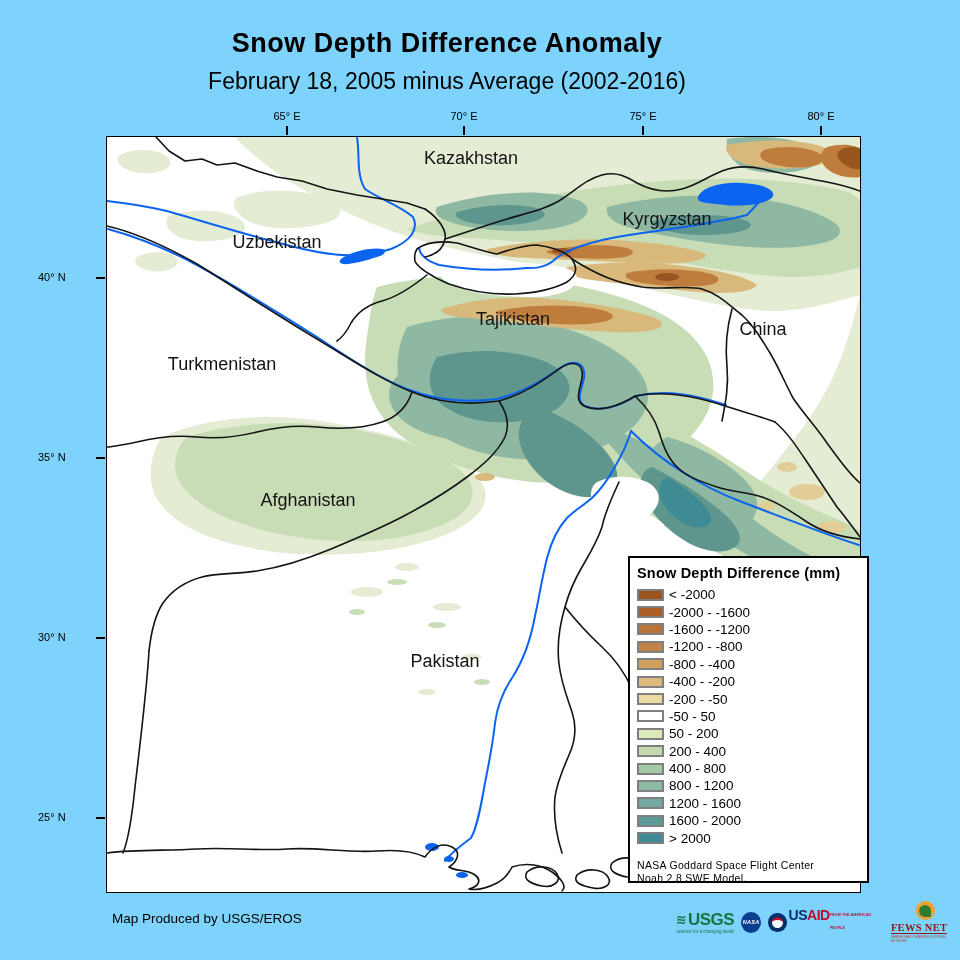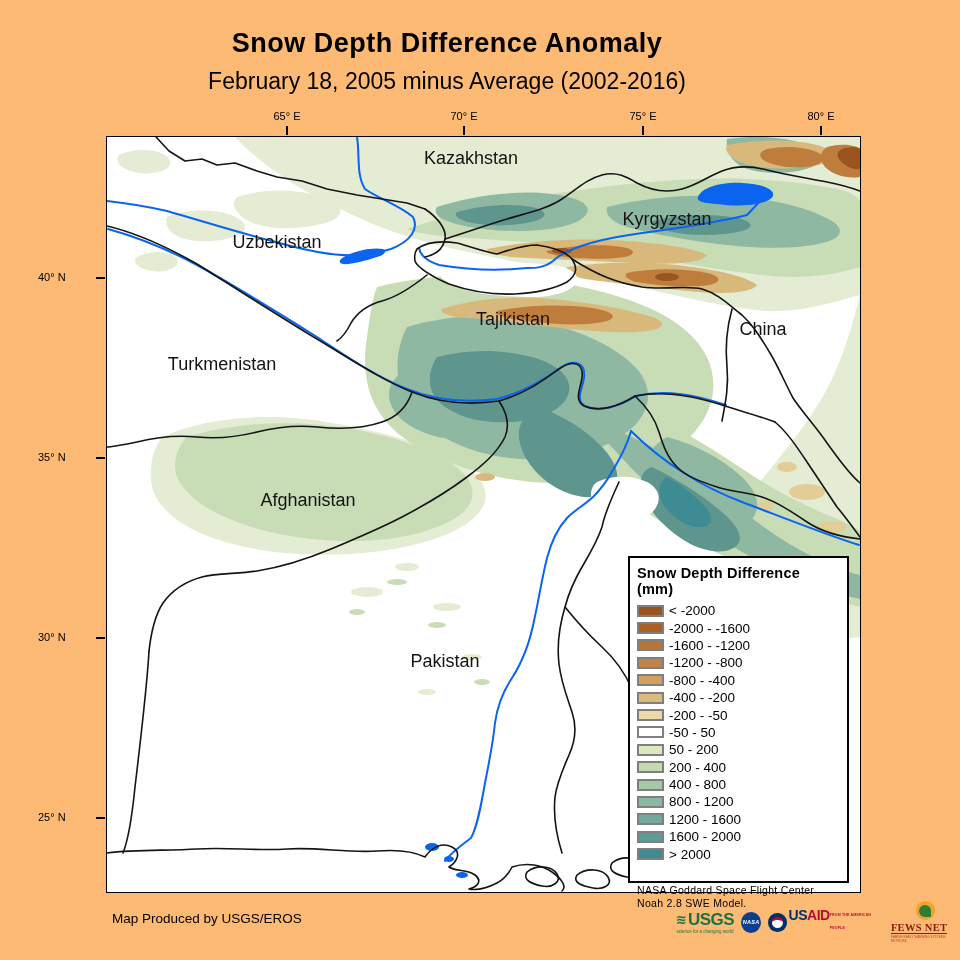--- a/index.html
+++ b/index.html
@@ -1,35 +1,35 @@
 <!DOCTYPE html>
 <html><head>
 <meta charset="utf-8">
 <style>
   html,body{margin:0;padding:0;background:#fff;}
-  #page{position:relative;width:960px;height:960px;background:#fdba74;overflow:hidden;
+  #page{position:relative;width:960px;height:960px;background:#7dd3fc;overflow:hidden;
         font-family:"Liberation Sans","DejaVu Sans",sans-serif;color:#000;}
   #title{position:absolute;left:0;top:28px;width:894px;text-align:center;
          font-size:27px;font-weight:bold;letter-spacing:0.5px;}
   #subtitle{position:absolute;left:0;top:68px;width:894px;text-align:center;font-size:23px;}
   #map-frame{position:absolute;left:106px;top:136px;width:753px;height:755px;
              border:1.5px solid #000;box-sizing:content-box;background:#fff;}
   #map-frame svg{display:block;}
   .tick-top{position:absolute;width:2px;height:9px;background:#000;top:126px;}
   .lbl-top{position:absolute;top:110px;width:60px;margin-left:-30px;text-align:center;font-size:11px;}
   .tick-left{position:absolute;width:9px;height:2px;background:#000;left:96px;}
   .lbl-left{position:absolute;left:38px;width:53px;text-align:left;font-size:11px;}
   
-  #legend{position:absolute;left:628px;top:556px;width:221px;height:327px;background:#fff;
+  #legend{position:absolute;left:628px;top:556px;width:241px;height:327px;background:#fff;
           border:2px solid #000;box-sizing:border-box;padding:5px 7px 4px 7px;}
   #legend-title{font-size:14.5px;font-weight:bold;margin:2px 0 5px 0;letter-spacing:0.2px;}
   .legend-row{display:flex;align-items:center;height:17.4px;}
   .swatch{width:27px;height:12px;border:2px solid #7f7f7f;box-sizing:border-box;flex:0 0 auto;}
   .legend-label{font-size:13.5px;margin-left:5px;white-space:nowrap;}
-  #legend-foot{margin-top:21px;font-size:10.5px;line-height:13px;letter-spacing:0.3px;}
+  #legend-foot{margin-top:12px;font-size:10.5px;line-height:13px;letter-spacing:0.3px;}
   
   #credit{position:absolute;left:112px;top:911px;font-size:13.5px;}
   #logos{position:absolute;left:676px;top:906px;height:32px;display:flex;align-items:center;gap:7px;}
   .logo{display:flex;flex-direction:column;align-items:center;justify-content:center;}
   #usgs-logo .usgs-line{display:flex;align-items:center;color:#1a7342;font-weight:bold;}
   #usgs-logo .usgs-wave{font-size:13px;line-height:10px;margin-right:1px;}
   #usgs-logo .usgs-text{font-size:17px;letter-spacing:-0.5px;}
   #usgs-logo .usgs-tag{font-size:4.5px;color:#1a7342;margin-top:-1px;}
   #nasa-logo{width:21px;height:21px;border-radius:50%;background:#0b3d91;display:flex;
              align-items:center;justify-content:center;}

